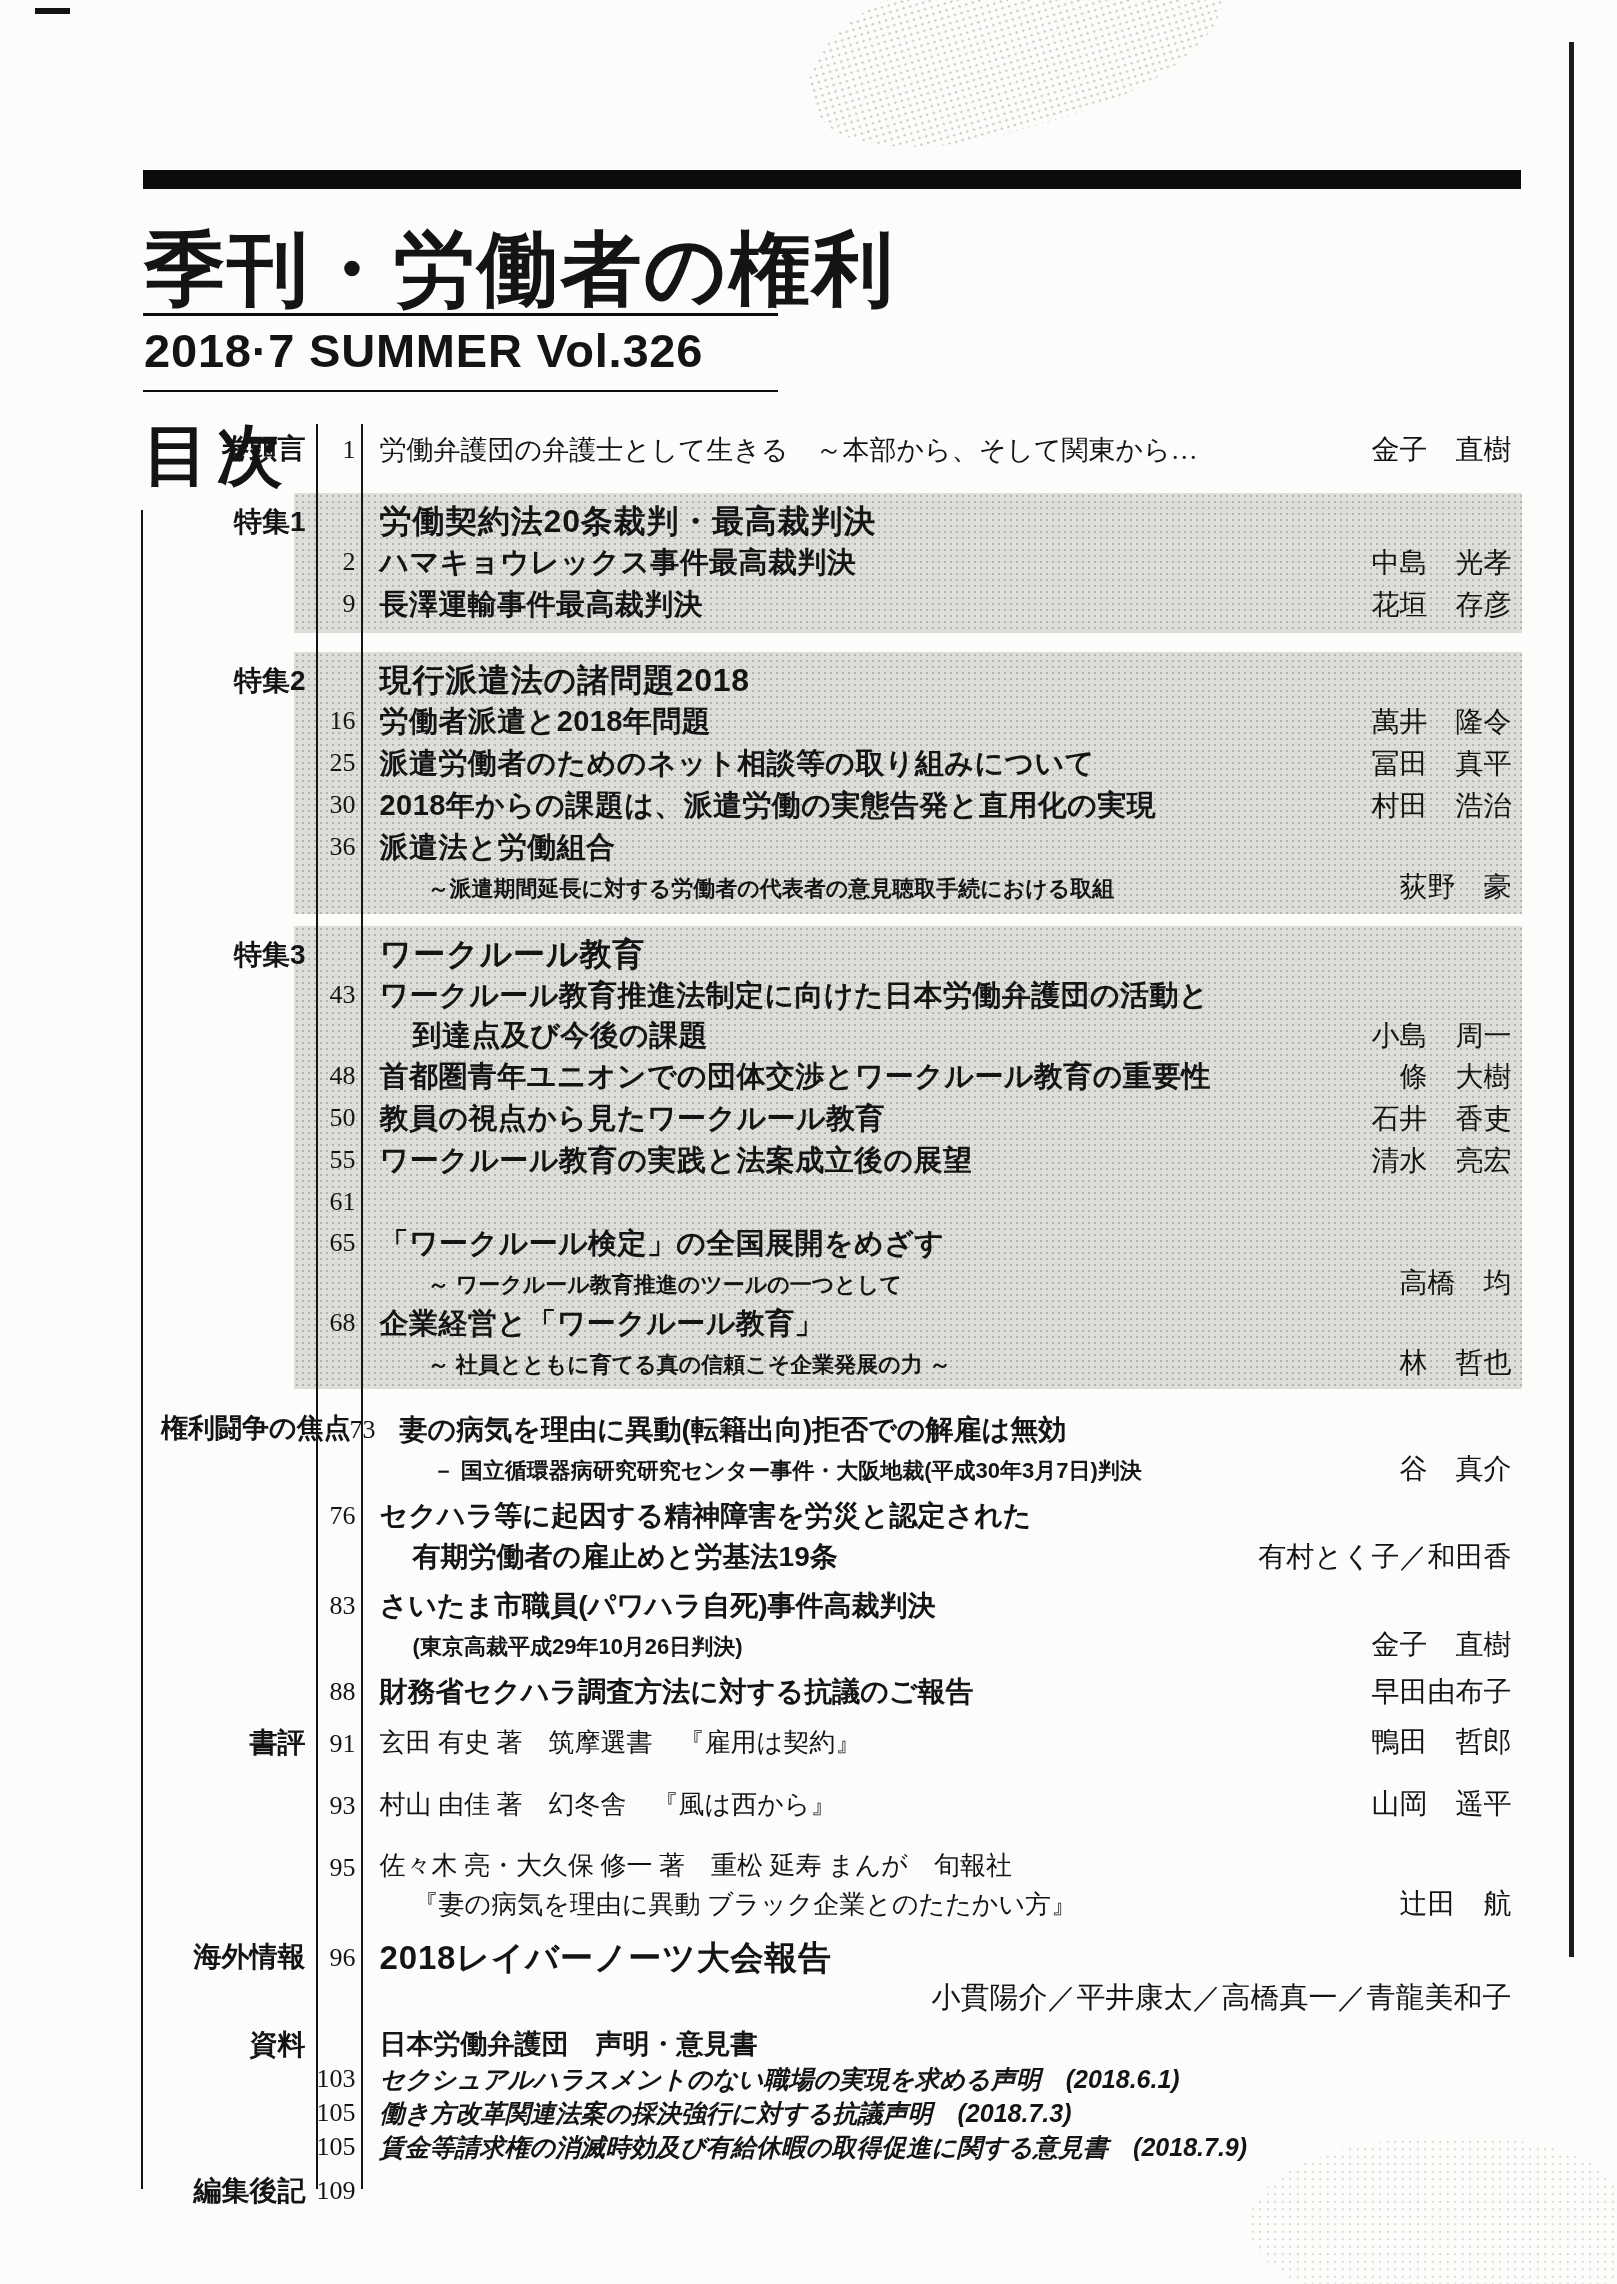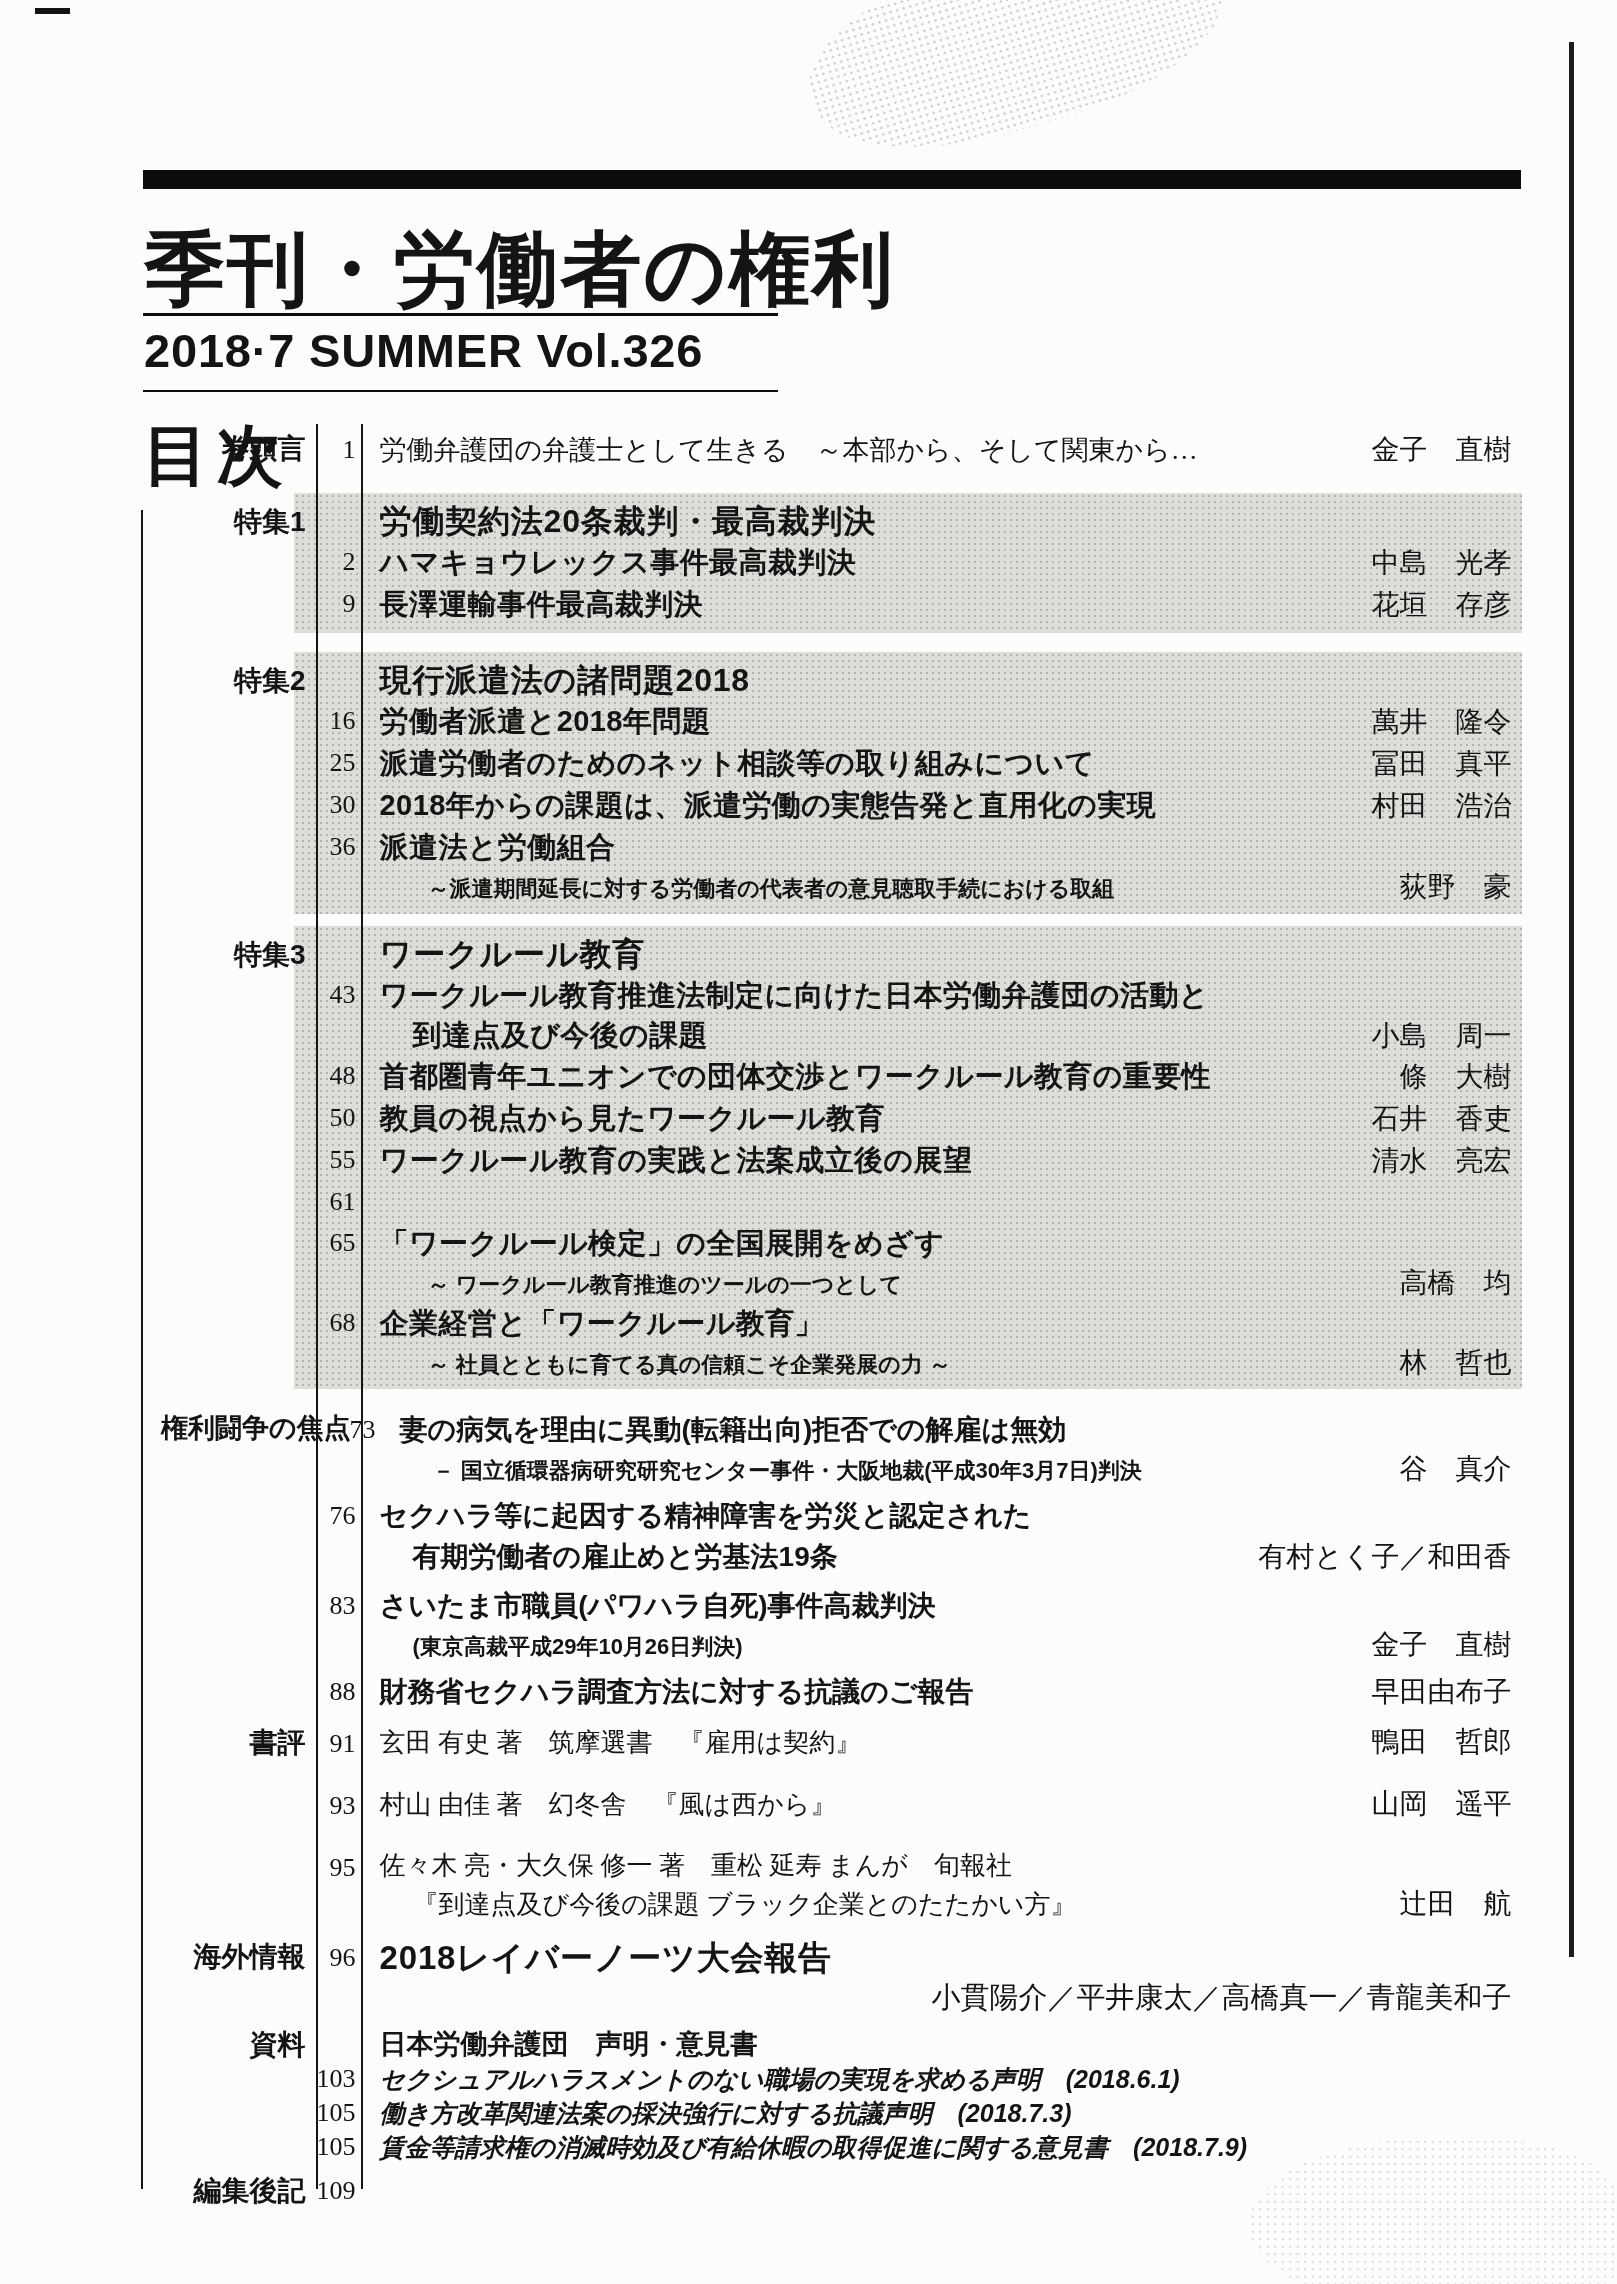--- a/index.html
+++ b/index.html
@@ -339,21 +339,21 @@
           </div>
       </div>
       <div class="row">
         <div class="cat"></div>
         <div class="pg">95</div>
         <div class="body">
           <div class="line">
               <span class="title breview">佐々木 亮・大久保 修一 著　重松 延寿 まんが　旬報社</span>
             </div>
           <div class="line">
-            <span class="title breview tind">『到達点及び今後の課題 ブラック企業とのたたかい方』</span>
+            <span class="title breview tind">『妻の病気を理由に異動 ブラック企業とのたたかい方』</span>
             <span class="author">辻田　航</span>
           </div>
         </div>
       </div>
     </div>
 
     <div class="sec" style="margin-top:13.5px;">
       <div class="row">
         <div class="cat">海外情報</div>
         <div class="pg">96</div>

